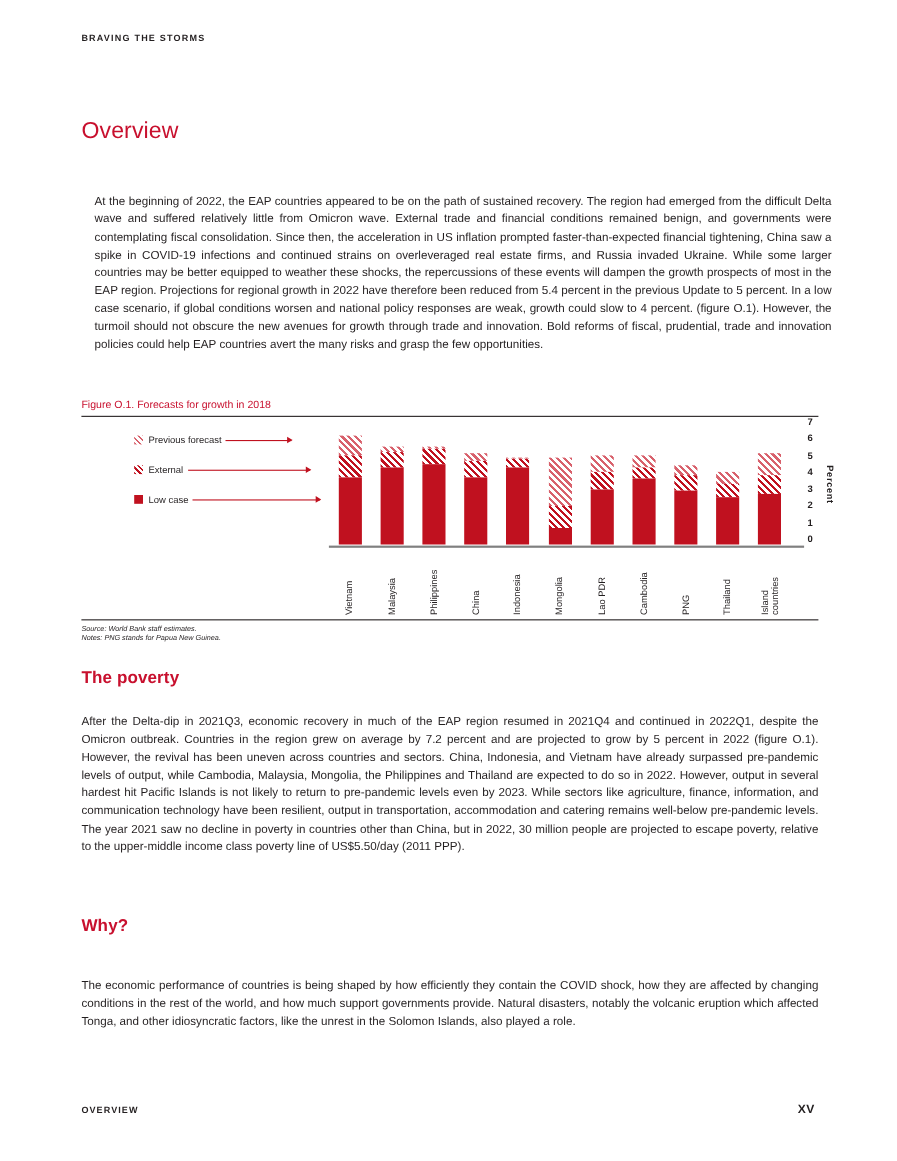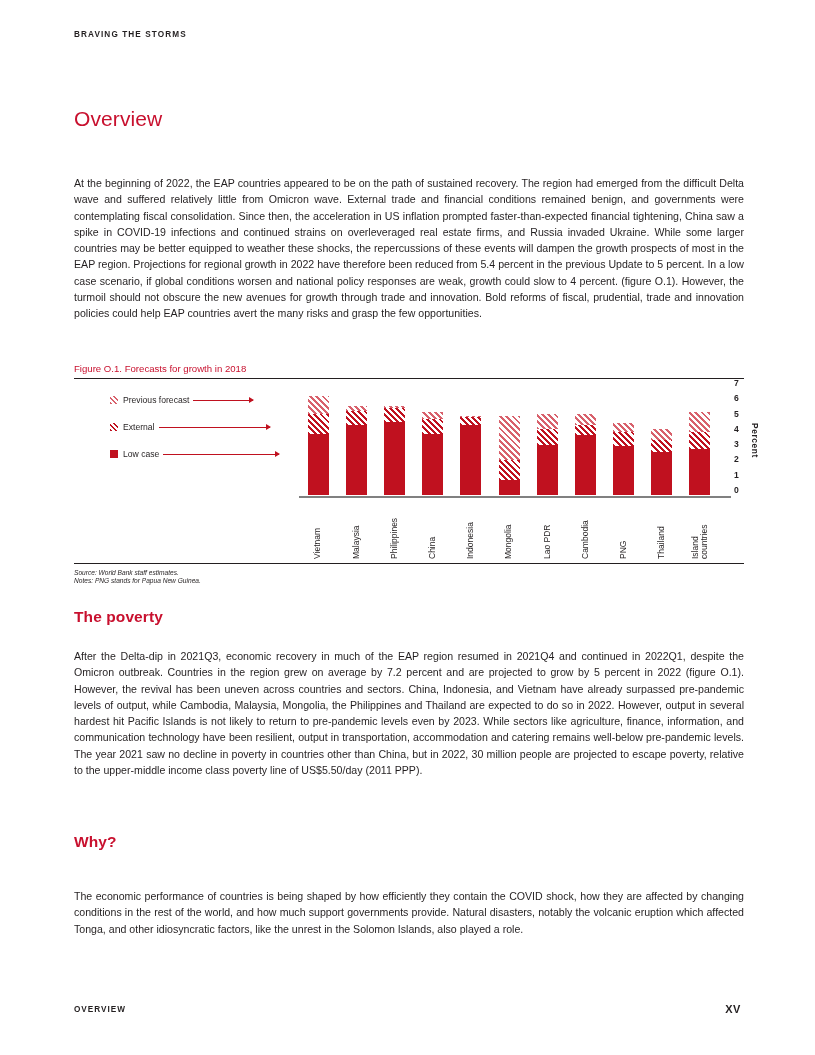--- a/index.html
+++ b/index.html
@@ -32,40 +32,40 @@
   #backdrop-title{top:608px;}
   #why-title{top:833px;}
 
   
   .para{
     position:absolute;left:74px;width:670px;
     font-size:10.6px;line-height:16.3px;
     text-align:justify;text-justify:inter-word;
     color:#231f20;
   }
-  #para-overview{top:175px;}
+  #para-overview{top:175px;margin-left:12px;}
   #para-backdrop{top:648px;}
   #para-why{top:888px;}
 
   
   .figure{position:absolute;left:74px;top:362px;width:670px;}
   .fig-caption{
     font-size:9.6px;color:#c8102e;line-height:13px;
     padding-bottom:3px;
   }
   .fig-caption b{font-weight:normal;}
   .fig-rule{border-top:1.1px solid #231f20;width:670px;}
 
   .chart{
     position:relative;width:670px;height:220px;
     margin-top:4px;
   }
 
   
-  .legend{position:absolute;left:36px;top:8px;}
+  .legend{position:absolute;left:48px;top:8px;}
   .legend-row{
     display:flex;align-items:center;height:18px;margin-bottom:9px;
     font-size:8.6px;color:#231f20;white-space:nowrap;
   }
   .swatch{
     width:8px;height:8px;margin-right:5px;flex:none;
   }
   .sw-solid{background:#c0111f;}
   .sw-hatch{
     background:

